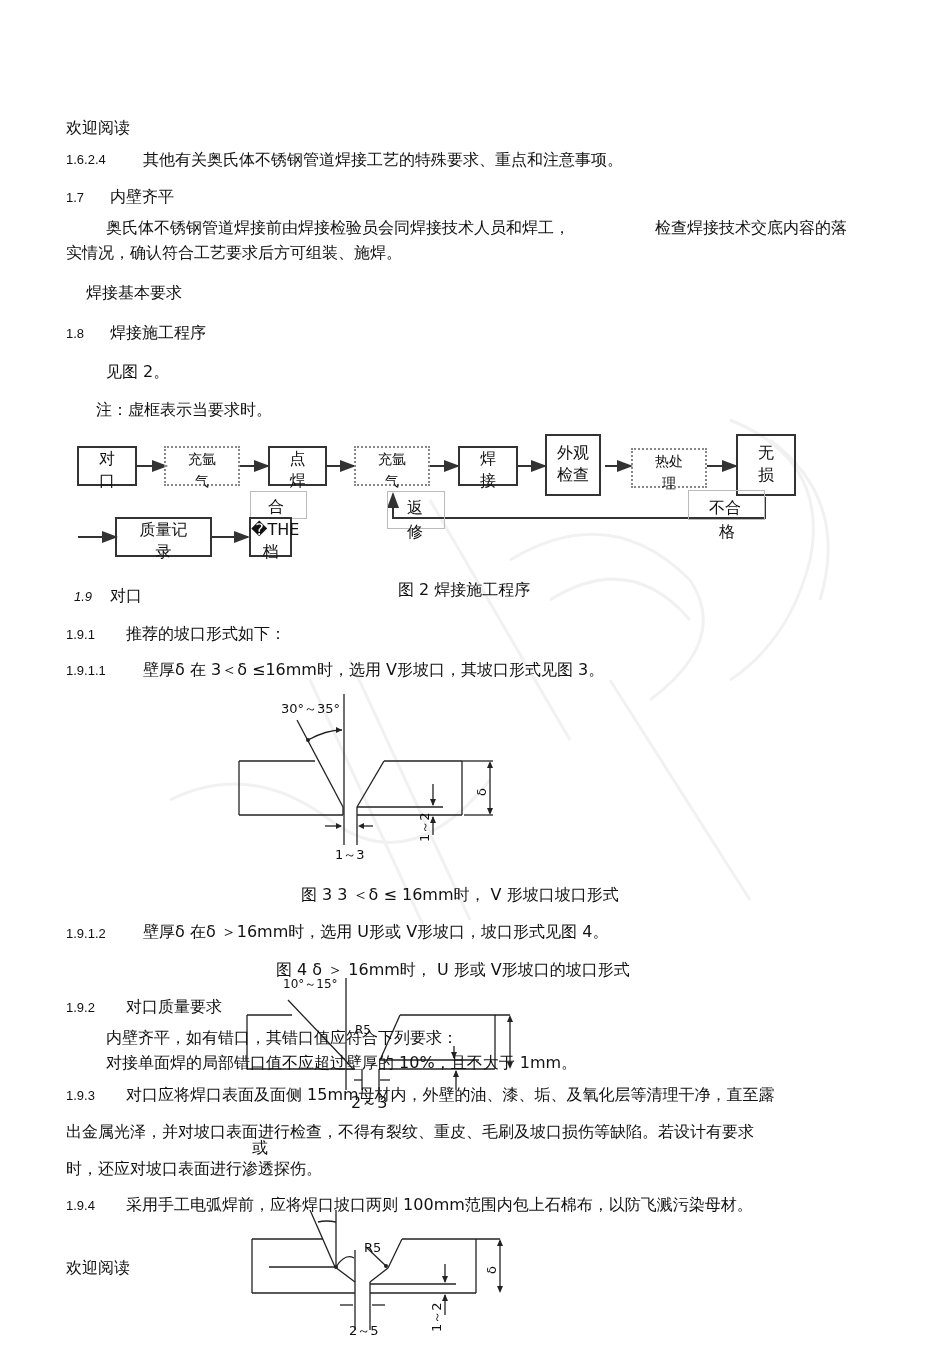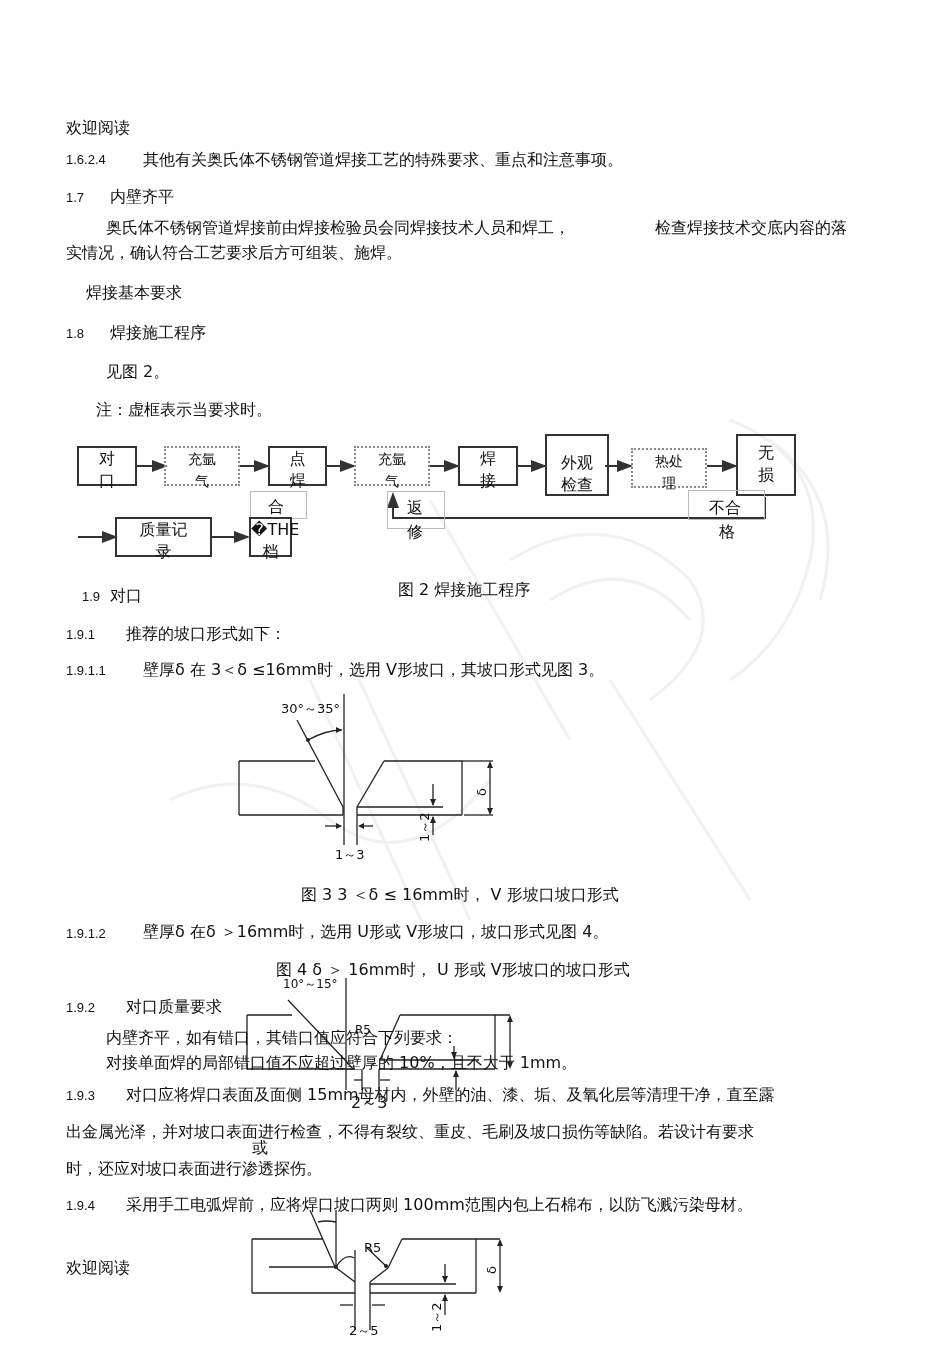--- a/index.html
+++ b/index.html
@@ -91,21 +91,21 @@
   <div class="abs t" style="left:268px;top:497px;">合</div>
 
   <div class="dbox" style="left:354px;top:446px;width:76px;height:40px;">
     <div>充氩</div>
     <div>气</div>
   </div>
   <div class="box" style="left:458px;top:446px;width:60px;height:40px;">
     <div>焊</div>
     <div>接</div>
   </div>
-  <div class="box" style="left:545px;top:434px;width:64px;height:62px;padding-top:16px;">
+  <div class="box" style="left:545px;top:434px;width:56px;height:62px;padding-top:6px;">
     <div>外观</div>
     <div>检查</div>
   </div>
   <div class="dbox" style="left:631px;top:448px;width:76px;height:40px;">
     <div>热处</div>
     <div>理</div>
   </div>
   <div class="box" style="left:736px;top:434px;width:60px;height:62px;padding-top:6px;">
     <div>无</div>
     <div>损</div>
@@ -124,21 +124,21 @@
     <div>录</div>
   </div>
   <div class="box" style="left:249px;top:517px;width:43px;height:40px;">
     <div>�THE</div>
     <div>档</div>
   </div>
 
   <div class="abs cap" style="left:398px;top:580px;">图 2  焊接施工程序</div>
 </div>
 
-<div class="abs num" style="left:82px;top:589px;">1.9</div>
+<div class="abs num" style="left:74px;top:589px;font-style:italic;">1.9</div>
 <div class="abs t" style="left:110px;top:586px;">对口</div>
 
 <div class="abs num" style="left:66px;top:627px;">1.9.1</div>
 <div class="abs t" style="left:126px;top:624px;">推荐的坡口形式如下：</div>
 
 <div class="abs num" style="left:66px;top:663px;">1.9.1.1</div>
 <div class="abs t" style="left:143px;top:660px;">壁厚δ 在 3＜δ ≤16mm时，选用  V形坡口，其坡口形式见图    3。</div>
 
 <div>
   <svg style="left:0;top:0;width:950px;height:900px;">

